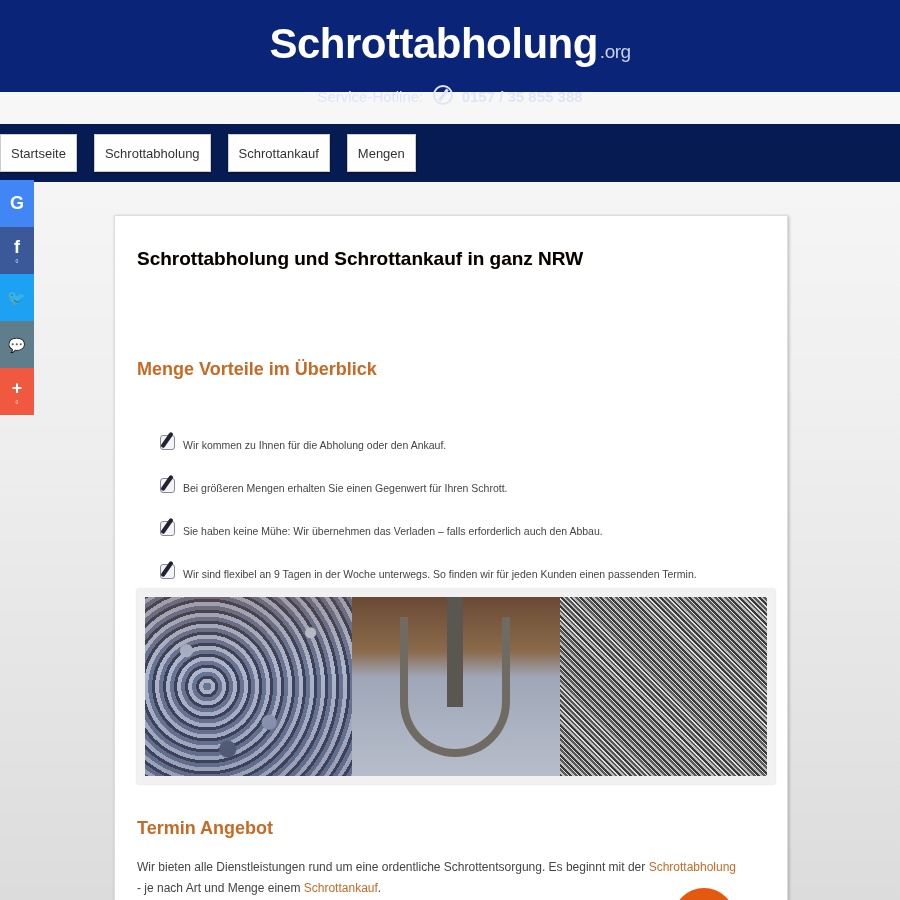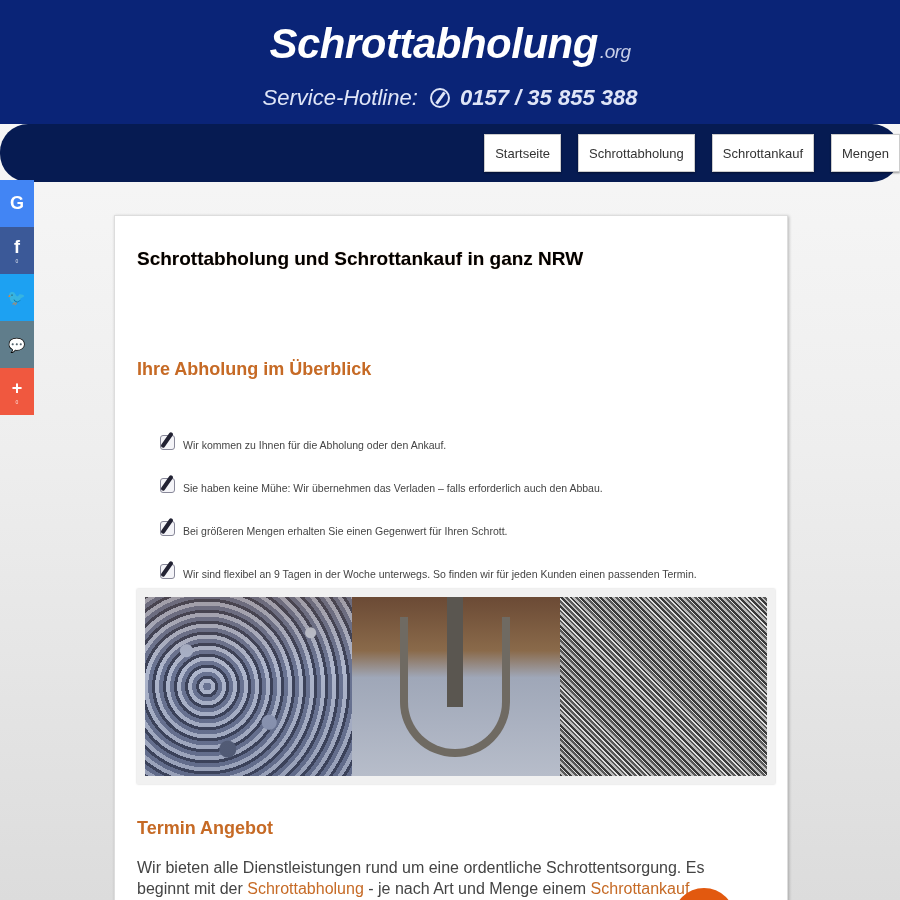--- a/index.html
+++ b/index.html
@@ -3,48 +3,47 @@
 <meta charset="utf-8">
 <style>
   * { box-sizing: border-box; margin: 0; padding: 0; }
   html, body { width: 900px; height: 900px; overflow: hidden; }
   body {
     font-family: "Liberation Sans", sans-serif;
     background: linear-gradient(to bottom, #fafafa 0%, #eeeeee 50%, #dcdcdc 100%);
     position: relative;
   }
   .header {
-    position: absolute; left: 0; top: 0; width: 900px; height: 124px;
+    position: absolute; left: 0; top: 0; width: 900px; height: 92px;
     background: #0a2477;
     text-align: center;
-    font-style: italic;
   }
   .logo {
     position: absolute; top: 20px; left: 0; width: 900px; text-align: center;
     color: #fff; font-weight: bold; font-size: 42px; letter-spacing: -0.5px;
     font-family: "Liberation Sans", sans-serif;
   }
   .logo .tld { font-size: 19px; font-weight: normal; color: #c8cfe8; margin-left: 2px; }
   .hotline {
     position: absolute; top: 85px; left: 0; width: 900px; text-align: center;
-    color: #dfe5f7; font-size: 22px; font-family: "Liberation Sans", sans-serif;
+    color: #dfe5f7; font-size: 15px; font-family: "Liberation Sans", sans-serif;
   }
   .hotline .phone-icon {
     display: inline-block; width: 20px; height: 20px; border: 2px solid #dfe5f7;
     border-radius: 50%; vertical-align: -3px; margin: 0 4px 0 6px; position: relative;
   }
   .hotline .phone-icon::after {
     content: ""; position: absolute; left: 7px; top: 1px; width: 3px; height: 14px;
     background: #dfe5f7; transform: rotate(35deg);
   }
   .hotline .num { font-weight: bold; }
   .navbar {
     position: absolute; left: 0; top: 124px; width: 900px; height: 58px;
     background: #061b52;
-    display: flex; justify-content: flex-end; align-items: center; gap: 17px; border-radius: 28px;
+    display: flex; justify-content: flex-start; align-items: center; gap: 17px;
   }
   .nav-btn {
     background: #fff; border: 1px solid #ccc; height: 38px; padding: 0 10px;
     display: flex; align-items: center; color: #333; font-size: 13px;
     box-shadow: 0 1px 2px rgba(0,0,0,.4);
   }
   .share-bar { position: absolute; left: 0; top: 180px; width: 34px; }
   .share-btn {
     width: 34px; height: 47px; color: #fff; display: flex; flex-direction: column;
     align-items: center; justify-content: center; font-weight: bold; font-size: 18px;
@@ -110,21 +109,21 @@
   .img2 .arm {
     position: absolute; left: 95px; top: 0; width: 16px; height: 110px; background: #5a5650;
   }
   .img3 {
     background:
       repeating-linear-gradient(45deg, #3a3a3a 0 2px, #bcbcbc 2px 4px, #5a5a5a 4px 6px, #e0e0e0 6px 7px),
       #777;
   }
   .offer {
     position: absolute; left: 22px; top: 641px; width: 600px;
-    font-size: 16px; line-height: 21px; color: #444;
+    font-size: 12px; line-height: 21px; color: #444;
   }
   .offer a { color: #c66a25; text-decoration: none; }
   .fab {
     position: absolute; left: 673px; top: 888px; width: 62px; height: 62px;
     border-radius: 50%; background: #e2590f;
   }
 </style>
 </head>
 <body>
 
@@ -161,33 +160,33 @@
     <span>💬</span>
   </div>
   <div class="share-btn" style="background:#f0583f">
     <span>+</span>
     <small>0</small>
   </div>
 </div>
 
 <div class="card">
   <h1 class="title">Schrottabholung und Schrottankauf in ganz NRW</h1>
-  <h2 style="top:143px">Ihre Abholung im Überblick</h2>
+  <h2 style="top:143px">Menge Vorteile im Überblick</h2>
   <ul class="benefits">
     <li>
         <span class="check-icon"></span>
         <span>Wir kommen zu Ihnen für die Abholung oder den Ankauf.</span>
       </li>
     <li>
         <span class="check-icon"></span>
+        <span>Bei größeren Mengen erhalten Sie einen Gegenwert für Ihren Schrott.</span>
+      </li>
+    <li>
+        <span class="check-icon"></span>
         <span>Sie haben keine Mühe: Wir übernehmen das Verladen – falls erforderlich auch den Abbau.</span>
-      </li>
-    <li>
-        <span class="check-icon"></span>
-        <span>Bei größeren Mengen erhalten Sie einen Gegenwert für Ihren Schrott.</span>
       </li>
     <li>
         <span class="check-icon"></span>
         <span>Wir sind flexibel an 9 Tagen in der Woche unterwegs. So finden wir für jeden Kunden einen passenden Termin.</span>
       </li>
   </ul>
   <div class="gallery">
     <div class="gallery-inner">
       <div class="img img1"></div>
       <div class="img img2">

